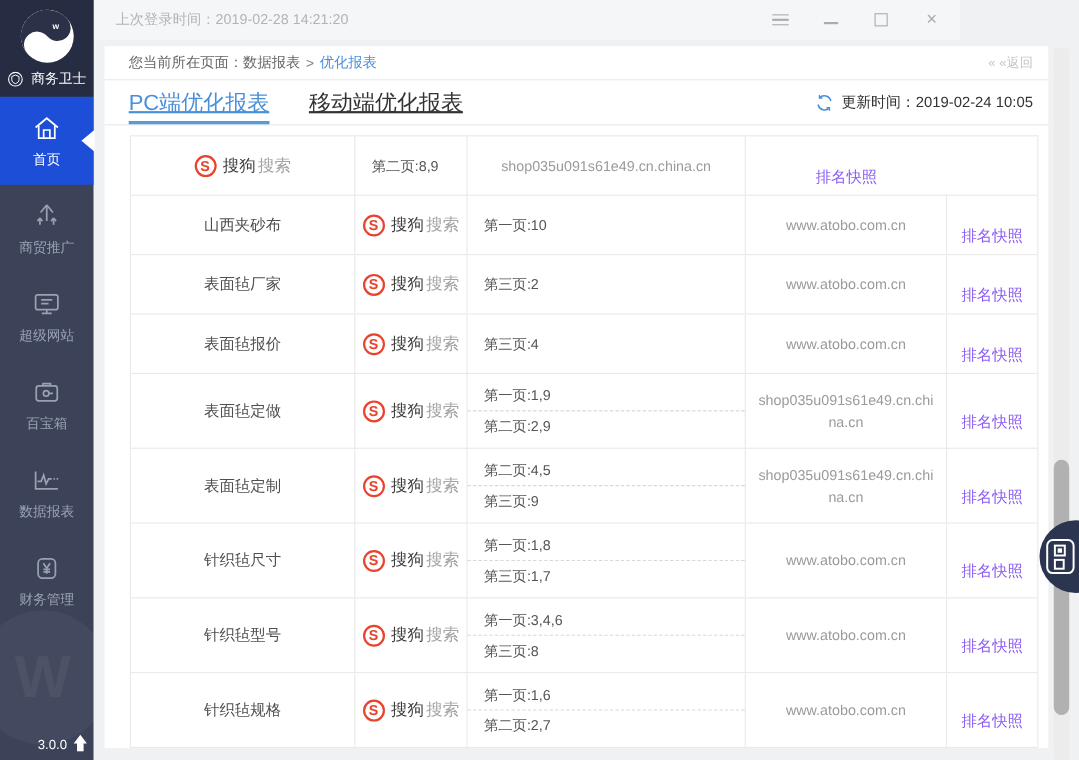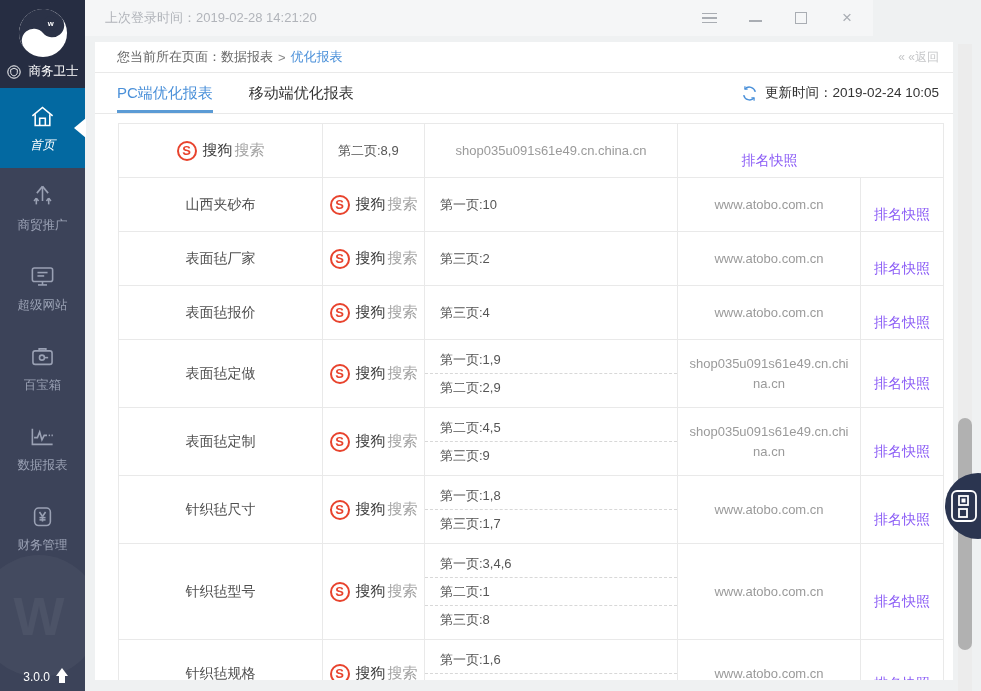--- a/index.html
+++ b/index.html
@@ -11,27 +11,27 @@
     -webkit-font-smoothing: antialiased;
   }
 
   
   .sidebar { position: absolute; left:0; top:0; width:85px; height:691px; background:#3c4359; z-index:5; }
   .logo-block { height:88px; background:#262d42; display:flex; flex-direction:column; align-items:center; justify-content:center; gap:5px; }
   .logo-circle { width:50px; height:50px; }
   .brand-row { display:flex; align-items:center; gap:8px; color:#fff; font-size:12.5px; }
   .nav-item { height:80px; display:flex; flex-direction:column; align-items:center; justify-content:center; gap:7px; color:#9aa1b4; font-size:12.5px; cursor:pointer; position:relative; }
   .nav-item svg { width:27px; height:27px; }
-  .nav-item.active { background:#0369a1; color:#ffffff;font-style:italic; }
+  .nav-item.active { background:#1d4ed8; color:#ffffff; }
   .nav-item.active .notch { position:absolute; right:-1px; top:30px; width:0; height:0;
     border-top:10px solid transparent; border-bottom:10px solid transparent; border-right:12px solid #ffffff; }
   .watermark { position:absolute; bottom:14px; left:-22px; width:122px; height:122px; border-radius:50%;
     background:rgba(255,255,255,0.04); display:flex; align-items:center; justify-content:center; }
   .watermark span { font-size:54px; font-weight:bold; color:rgba(255,255,255,0.05); }
-  .version-row { position:absolute; bottom:7px; right:16px; display:flex; align-items:flex-end; gap:5px; color:#fff; font-size:12px; }
+  .version-row { position:absolute; bottom:7px; right:5px; display:flex; align-items:flex-end; gap:5px; color:#fff; font-size:12px; }
   .up-arrow { position:relative; width:14px; height:16px; display:inline-block; }
   .up-arrow .head { position:absolute; top:0; left:1px; width:0; height:0; border-left:6px solid transparent; border-right:6px solid transparent; border-bottom:8px solid #fff; }
   .up-arrow .stem { position:absolute; top:7px; left:4px; width:6px; height:8px; background:#fff; }
 
   
   .titlebar { position:absolute; left:85px; top:0; width:788px; height:36px; background:#f5f6f7;
     display:flex; align-items:center; padding:0 18px 0 20px; }
   .last-login { color:#b1b4ba; font-size:13px; }
   .win-controls { margin-left:auto; display:flex; align-items:center; gap:30px; }
   .wc { cursor:pointer; color:#a9adb3; display:flex; align-items:center; justify-content:center; width:16px; height:16px; }
@@ -42,21 +42,21 @@
   .close-x { font-size:17px; line-height:16px; }
 
   
   .panel { position:absolute; left:95px; top:42px; width:858px; height:638px; background:#fff; overflow:hidden; }
   .breadcrumb-row { height:31px; border-bottom:1px solid #e9e9e9; display:flex; align-items:center; padding:0 14px 0 22px; font-size:13px; color:#666; }
   .crumb-current { color:#4a90d9; margin-left:5px; cursor:pointer; }
   .crumb-sep { margin-left:5px; color:#888; }
   .back-link { margin-left:auto; color:#c5c6c8; font-size:12px; cursor:pointer; }
 
   .tab-row { height:41px; border-bottom:1px solid #e9e9e9; display:flex; align-items:stretch; padding:0 14px 0 22px; }
-  .tab { font-size:15px; color:#333; display:flex; align-items:center; margin-right:36px; cursor:pointer; border-bottom:3px solid transparent; padding-top:3px; }
+  .tab { font-size:20px; color:#333; display:flex; align-items:center; margin-right:36px; cursor:pointer; border-bottom:3px solid transparent; padding-top:3px;text-decoration:underline; }
   .tab.active { color:#4a90d9; border-bottom-color:#5b9bd5; }
   .refresh-wrap { margin-left:auto; display:flex; align-items:center; gap:7px;text-align:center; }
   .refresh-icon { cursor:pointer; display:flex; }
   .update-time { font-size:13.5px; color:#333; }
 
   
   .report-table { margin:9px 9px 0 23px; border:1px solid #e9e9e9; border-bottom:0; }
   .trow { display:grid; grid-template-columns:204px 102px 253px 183px auto; min-height:54px; border-bottom:1px solid #e9e9e9; }
   .trow > .cell:not(:last-child) { border-right:1px solid #e9e9e9; }
   .cell { display:flex; align-items:center; justify-content:center; font-size:14px; color:#4f4f4f; }
@@ -336,21 +336,20 @@
         </div>
         <div class="trow">
           <div class="cell c-keyword">针织毡型号</div>
           <div class="cell c-engine">
             <div class="sogou-logo">S</div>
             <div class="eng-name">搜狗</div>
             <div class="eng-suffix">搜索</div>
           </div>
           <div class="cell c-pos">
             <div class="pos-line">第一页:3,4,6</div>
-            <div class="pos-line">第二页:1</div>
             <div class="pos-line">第三页:8</div>
           </div>
           <div class="cell c-url">www.atobo.com.cn</div>
           <div class="cell c-action">
             <div class="snapshot-btn">排名快照</div>
           </div>
         </div>
         <div class="trow">
           <div class="cell c-keyword">针织毡规格</div>
           <div class="cell c-engine">

